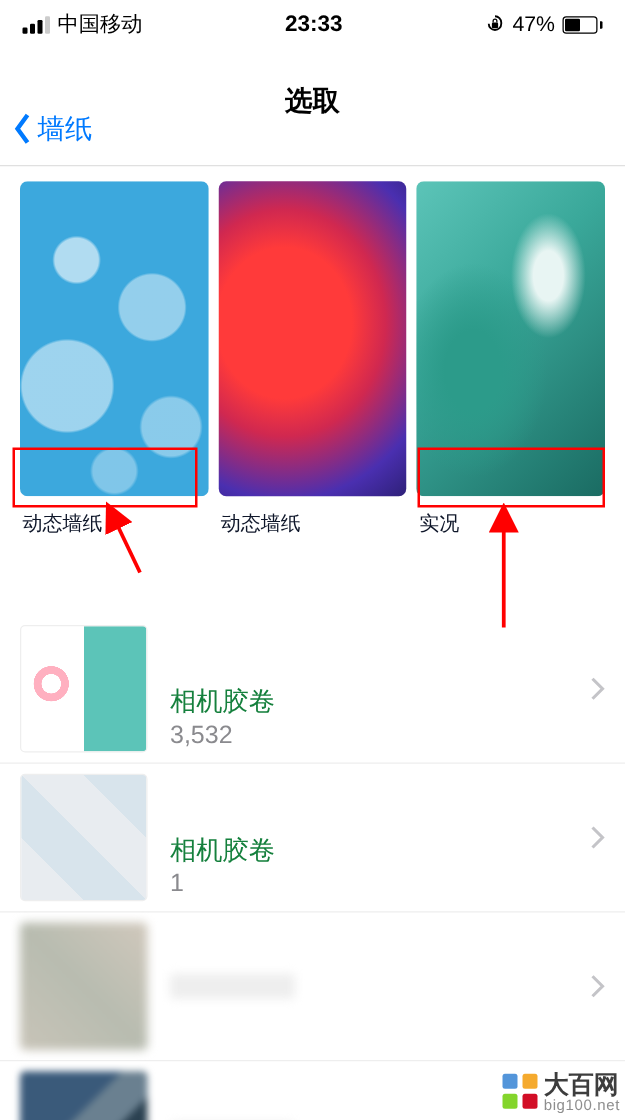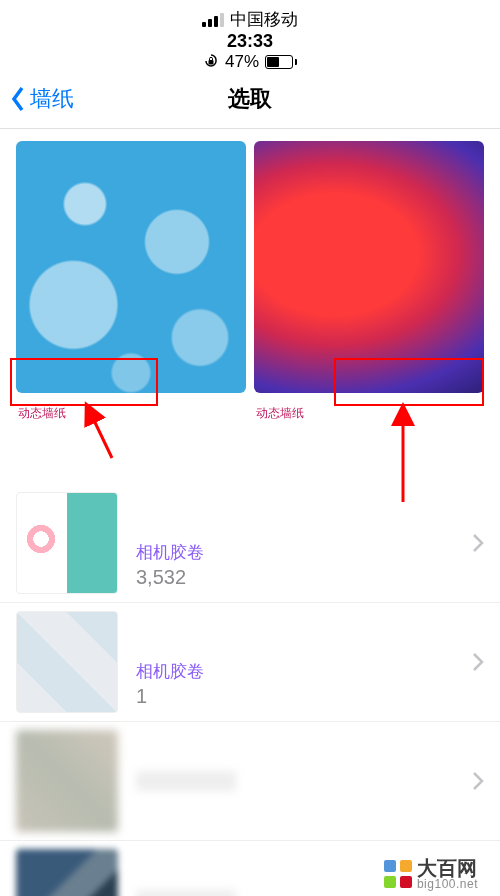--- a/index.html
+++ b/index.html
@@ -1,59 +1,59 @@
 <!DOCTYPE html>
 <html><head>
 <meta charset="utf-8">
 <style>
   * { margin: 0; padding: 0; box-sizing: border-box; }
   body { width: 500px; height: 896px; font-family: -apple-system, "Helvetica Neue", sans-serif; background: #fff; position: relative; overflow: hidden; }
-  .status-bar { display: flex; justify-content: space-between; align-items: center; padding: 8px 18px 4px; font-size: 17px; font-weight: 500; color: #000; flex-direction: column; }
+  .status-bar { display: flex; justify-content: space-between; align-items: center; padding: 8px 18px 4px; font-size: 17px; font-weight: 500; color: #000; }
   .status-left, .status-right { display: flex; align-items: center; gap: 6px; }
   .status-center { font-weight: 600; font-size: 18px; }
   .signal-icon { display: flex; align-items: flex-end; gap: 2px; }
   .signal-bar { width: 4px; background: #000; border-radius: 1px; }
   .sb1{height:5px;} .sb2{height:8px;} .sb3{height:11px;} .sb4{height:14px;background:#ccc;}
   .lock-icon { width: 16px; height: 16px; }
   .battery { display: flex; align-items: center; gap: 2px; }
   .battery-body { width: 28px; height: 14px; border: 1.5px solid #000; border-radius: 3px; position: relative; }
   .battery-fill { position: absolute; left: 1px; top: 1px; bottom: 1px; width: 47%; background: #000; border-radius: 1px; }
   .battery-tip { width: 2px; height: 6px; background: #000; border-radius: 0 1px 1px 0; }
   .nav-bar { display: flex; align-items: center; padding: 8px 10px 14px; position: relative; border-bottom: 1px solid #e0e0e0; }
-  .back-btn { display: flex; align-items: center; color: #007aff; font-size: 22px; }
+  .back-btn { display: flex; align-items: center; color: #007aff; font-size: 22px; margin-top: 45px; }
   .chevron-left { width: 16px; height: 28px; stroke: #007aff; stroke-width: 3.5; fill: none; margin-right: 4px; }
   .nav-title { position: absolute; left: 50%; transform: translateX(-50%); font-size: 22px; font-weight: 600; }
   .wallpaper-row { display: flex; gap: 8px; padding: 12px 16px 0; }
   .wallpaper-col { flex: 1; }
   .wallpaper-thumb { width: 100%; height: 252px; border-radius: 6px; overflow: hidden; position: relative; }
   .thumb-dynamic { background: radial-gradient(circle at 30% 25%, rgba(255,255,255,0.6) 8%, transparent 9%), radial-gradient(circle at 70% 40%, rgba(255,255,255,0.45) 14%, transparent 15%), radial-gradient(circle at 25% 65%, rgba(255,255,255,0.5) 18%, transparent 19%), radial-gradient(circle at 80% 78%, rgba(255,255,255,0.4) 10%, transparent 11%), radial-gradient(circle at 50% 92%, rgba(255,255,255,0.35) 7%, transparent 8%), linear-gradient(#3ca8dd,#3ca8dd); }
   .thumb-static { background: radial-gradient(ellipse 120% 80% at 35% 45%, #ff3a3a 30%, #d02850 45%, #4a2fb0 70%, #1a1550 100%); }
   .thumb-live { background: radial-gradient(ellipse at 70% 30%, #e8f5f3 8%, transparent 20%), radial-gradient(ellipse at 30% 60%, #2c9b8a 15%, transparent 40%), linear-gradient(135deg, #5cc4b8 0%, #3aa89a 40%, #1a6b62 100%); }
-  .wallpaper-label { font-size: 12px; color: #be185d; padding: 12px 2px; }
+  .wallpaper-label { font-size: 16px; color: #0f172a; padding: 12px 2px; }
   .highlight-box { position: absolute; border: 2.5px solid #ff0000; pointer-events: none; }
   .hb1 { left: 10px; top: 358px; width: 148px; height: 48px; }
   .hb2 { left: 334px; top: 358px; width: 150px; height: 48px; }
   .arrow { position: absolute; pointer-events: none; }
   .arrow svg { overflow: visible; }
   .arrow1 { left: 82px; top: 406px; width: 40px; height: 55px; }
   .arrow2 { left: 388px; top: 406px; width: 30px; height: 100px; }
   .album-list { margin-top: 50px; }
   .album-row { display: flex; align-items: center; padding: 8px 16px; border-bottom: 1px solid #eee; }
   .album-thumb { width: 102px; height: 102px; border-radius: 4px; background: #ddd; flex-shrink: 0; margin-right: 18px; }
   .album-thumb.camera-roll { background: linear-gradient(to right, #fff 50%, #5cc4b8 50%); position: relative; border: 1px solid #eee; }
   .camera-roll::before { content: ""; position: absolute; left: 6px; top: 28px; width: 36px; height: 36px; background: radial-gradient(circle, #fff 30%, #ffb0c0 31% 55%, #fff 56%); border-radius: 50%; }
   .album-thumb.map-thumb { background: linear-gradient(45deg, #e8ecf0 25%, #d8e4ec 25% 50%, #e8ecf0 50% 75%, #d8e4ec 75%); border: 1px solid #eee; }
   .album-thumb.blur1 { background: linear-gradient(45deg, #c8c4b8, #b8bcb0, #d0c8bc); filter: blur(4px); }
   .album-thumb.blur2 { background: linear-gradient(135deg, #3a5a7a 40%, #6a8090 40% 60%, #2a4050 60%); filter: blur(3px); }
   .album-info { flex: 1; }
-  .album-title { font-size: 17px; color: #8b5cf6; margin-top: 44px; }
+  .album-title { font-size: 21px; color: #15803d; margin-top: 44px; }
   .album-count { font-size: 20px; color: #8a8a8e; margin-top: 2px; }
   .row-chevron { width: 12px; height: 20px; stroke: #c4c4c8; stroke-width: 2.5; fill: none; }
   .blurred-text { filter: blur(4px); color: #999; background: #eee; width: 100px; height: 20px; border-radius: 3px; }
-  .watermark { position: absolute; right: 22px; bottom: 6px; display: flex; align-items: center; gap: 4px; opacity: 0.95; }
+  .watermark { position: absolute; right: 4px; bottom: 6px; display: flex; gap: 4px; opacity: 0.95; }
   .wm-logo { width: 30px; height: 30px; }
   .wm-text { display: flex; flex-direction: column; line-height: 1; }
   .wm-main { font-size: 20px; font-weight: 700; color: #333; }
   .wm-sub { font-size: 12px; color: #888; letter-spacing: 0.5px; }
 </style>
 </head>
 <body>
 
 <div class="status-bar">
   <div class="status-left">
@@ -93,20 +93,24 @@
 </div>
 
 <div class="wallpaper-row">
   <div class="wallpaper-col">
     <div class="wallpaper-thumb thumb-dynamic"></div>
     <div class="wallpaper-label">动态墙纸</div>
   </div>
   <div class="wallpaper-col">
     <div class="wallpaper-thumb thumb-static"></div>
     <div class="wallpaper-label">动态墙纸</div>
+  </div>
+  <div class="wallpaper-col">
+    <div class="wallpaper-thumb thumb-live"></div>
+    <div class="wallpaper-label">实况</div>
   </div>
 </div>
 
 <div class="highlight-box hb1"></div>
 <div class="highlight-box hb2"></div>
 
 <div class="arrow arrow1">
   <svg width="40" height="55" viewBox="0 0 40 55">
       <defs>
         <marker id="ah1" markerWidth="8" markerHeight="8" refX="4" refY="4" orient="auto">

